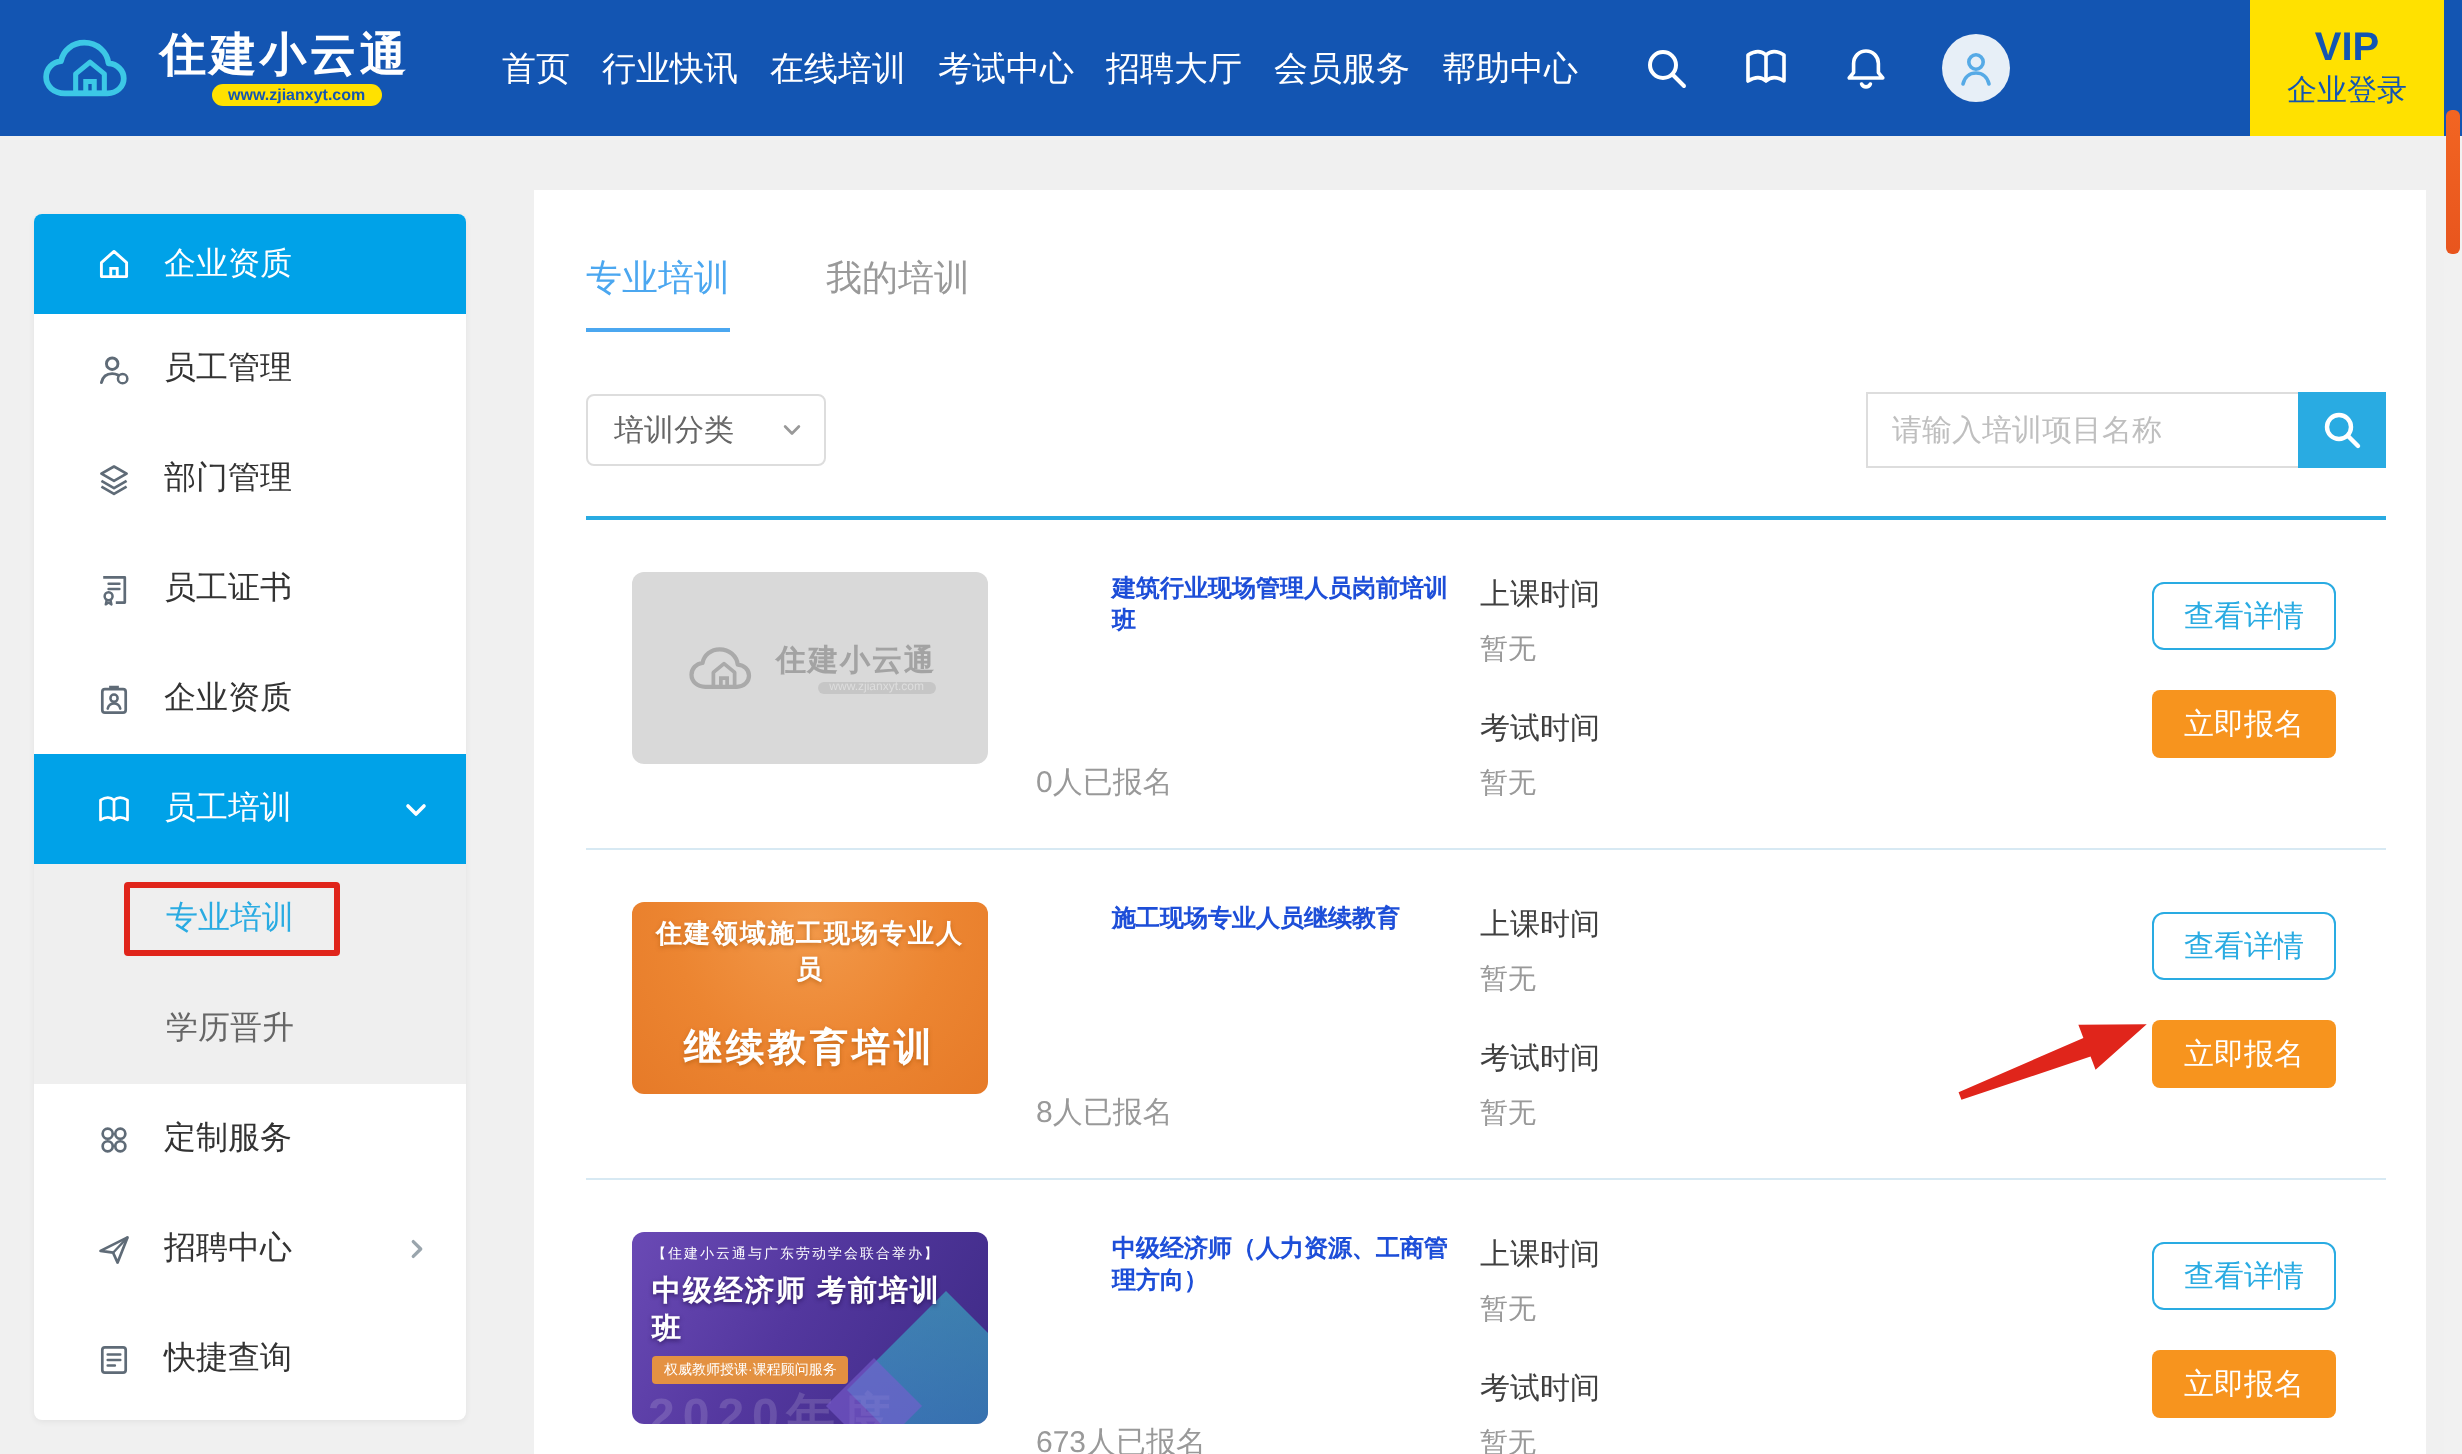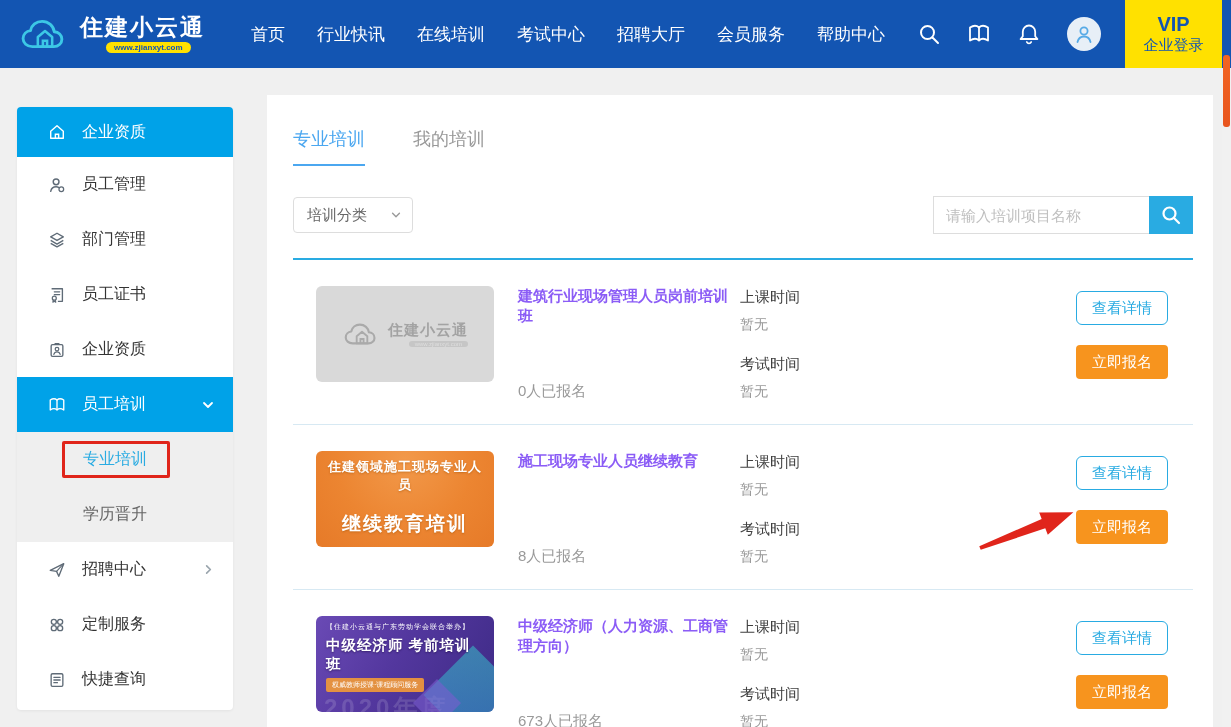--- a/index.html
+++ b/index.html
@@ -15,21 +15,21 @@
     background:#1355b2; display:flex; align-items:center; padding-left:18px;
     z-index:5;
   }
   .brand { display:flex; align-items:center; gap:8px; }
   .brand-txt { display:flex; flex-direction:column; align-items:flex-start; }
   .brand-name { color:#fff; font-size:23px; font-weight:bold; letter-spacing:2px; line-height:1.1; }
   .brand-badge {
     background:#ffe100; color:#1355b2; font-size:8px; font-weight:bold;
     border-radius:8px; padding:1px 8px; margin-top:2px; margin-left:26px;
   }
-  .nav-menu { display:flex; gap:32px; margin-left:46px; }
+  .nav-menu { display:flex; gap:16px; margin-left:46px; }
   .nav-item { color:#fff; font-size:17px; cursor:pointer; white-space:nowrap; }
   .nav-icons { display:flex; align-items:center; gap:26px; margin-left:32px; }
   .nav-icon { width:24px; height:24px; display:flex; align-items:center; justify-content:center; cursor:pointer; }
   .avatar {
     width:34px; height:34px; border-radius:50%; background:#e7eff7;
     display:flex; align-items:center; justify-content:center; cursor:pointer;
   }
   .vip-box {
     margin-left:auto; margin-right:9px; width:97px; height:68px; background:#ffe100;
     display:flex; flex-direction:column; align-items:center; justify-content:center;
@@ -128,21 +128,21 @@
   }
   .thumb.purple::after {
     content:""; position:absolute; right:40px; bottom:-8px; width:34px; height:34px;
     background:#7a5ecf; transform:rotate(45deg); opacity:.6;
   }
   .pb-top { font-size:7px; color:#fff; letter-spacing:1px; position:relative; z-index:1; }
   .pb-main { font-size:14.5px; font-weight:bold; color:#fff; letter-spacing:1px; position:relative; z-index:1; text-shadow:0 1px 2px rgba(30,10,70,.6); }
   .pb-badge { font-size:7px; color:#fff; background:rgba(235,150,60,.95); border-radius:2px; padding:2px 6px; position:relative; z-index:1; }
   .pb-mark { position:absolute; left:8px; bottom:-12px; font-size:24px; font-weight:bold; color:rgba(255,255,255,.14); letter-spacing:4px;margin-top:44px; }
   .title-col { width:212px; margin-left:24px; display:flex; flex-direction:column; flex:0 0 auto; }
-  .course-title { font-size:15px; font-weight:bold; color:#8b5cf6; line-height:1.35; }
+  .course-title { font-size:12px; font-weight:bold; color:#1d4ed8; line-height:1.35;margin-left:38px; }
   .enrolled { margin-top:auto; font-size:15px; color:#999; }
   .time-col { margin-left:10px; display:flex; flex-direction:column; padding-top:2px; }
   .time-group + .time-group { margin-top:21px; }
   .time-label { font-size:15px; color:#404040; }
   .time-value { font-size:14px; color:#999; margin-top:9px; }
   .btn-col { margin-left:auto; display:flex; flex-direction:column; align-items:flex-end; gap:20px; padding-top:5px; padding-right:20px; }
   .btn-detail {
     width:92px; height:34px; border:1px solid #29abe2; border-radius:6px; background:#fff;
     color:#29abe2; font-size:15px; cursor:pointer; font-family:Liberation Serif, serif;
   }
@@ -285,41 +285,41 @@
   </div>
   <div class="side-sub selected">
     <span>专业培训</span>
   </div>
   <div class="side-sub">
     <span>学历晋升</span>
   </div>
   <div class="side-item">
     <span class="s-icon">
       <svg width="18" height="18" viewBox="0 0 20 20" fill="none">
+          <circle cx="6.5" cy="6.5" r="2.8" stroke="currentColor" stroke-width="1.5"></circle>
+          <circle cx="13.5" cy="6.5" r="2.8" stroke="currentColor" stroke-width="1.5"></circle>
+          <circle cx="6.5" cy="13.5" r="2.8" stroke="currentColor" stroke-width="1.5"></circle>
+          <circle cx="13.5" cy="13.5" r="2.8" stroke="currentColor" stroke-width="1.5"></circle>
+        </svg>
+    </span>
+    <span>定制服务</span>
+  </div>
+  <div class="side-item">
+    <span class="s-icon">
+      <svg width="18" height="18" viewBox="0 0 20 20" fill="none">
           <path d="M2.5 10.5 17.5 3l-5.5 14-2.5-5.5-7-1z" stroke="currentColor" stroke-width="1.5" stroke-linejoin="round"></path>
           <path d="M9.5 11.5 17.5 3" stroke="currentColor" stroke-width="1.3"></path>
         </svg>
     </span>
     <span>招聘中心</span>
     <span class="chev">
       <svg width="13" height="13" viewBox="0 0 14 14" fill="none">
           <path d="M5 3l4 4-4 4" stroke="currentColor" stroke-width="1.8" stroke-linecap="round" stroke-linejoin="round"></path>
         </svg>
     </span>
-  </div>
-  <div class="side-item">
-    <span class="s-icon">
-      <svg width="18" height="18" viewBox="0 0 20 20" fill="none">
-          <circle cx="6.5" cy="6.5" r="2.8" stroke="currentColor" stroke-width="1.5"></circle>
-          <circle cx="13.5" cy="6.5" r="2.8" stroke="currentColor" stroke-width="1.5"></circle>
-          <circle cx="6.5" cy="13.5" r="2.8" stroke="currentColor" stroke-width="1.5"></circle>
-          <circle cx="13.5" cy="13.5" r="2.8" stroke="currentColor" stroke-width="1.5"></circle>
-        </svg>
-    </span>
-    <span>定制服务</span>
   </div>
   <div class="side-item">
     <span class="s-icon">
       <svg width="18" height="18" viewBox="0 0 20 20" fill="none">
           <rect x="3.5" y="3" width="13" height="14" rx="1.5" stroke="currentColor" stroke-width="1.5"></rect>
           <path d="M6.5 7h7M6.5 10h7M6.5 13h4" stroke="currentColor" stroke-width="1.4" stroke-linecap="round"></path>
         </svg>
     </span>
     <span>快捷查询</span>
   </div>

